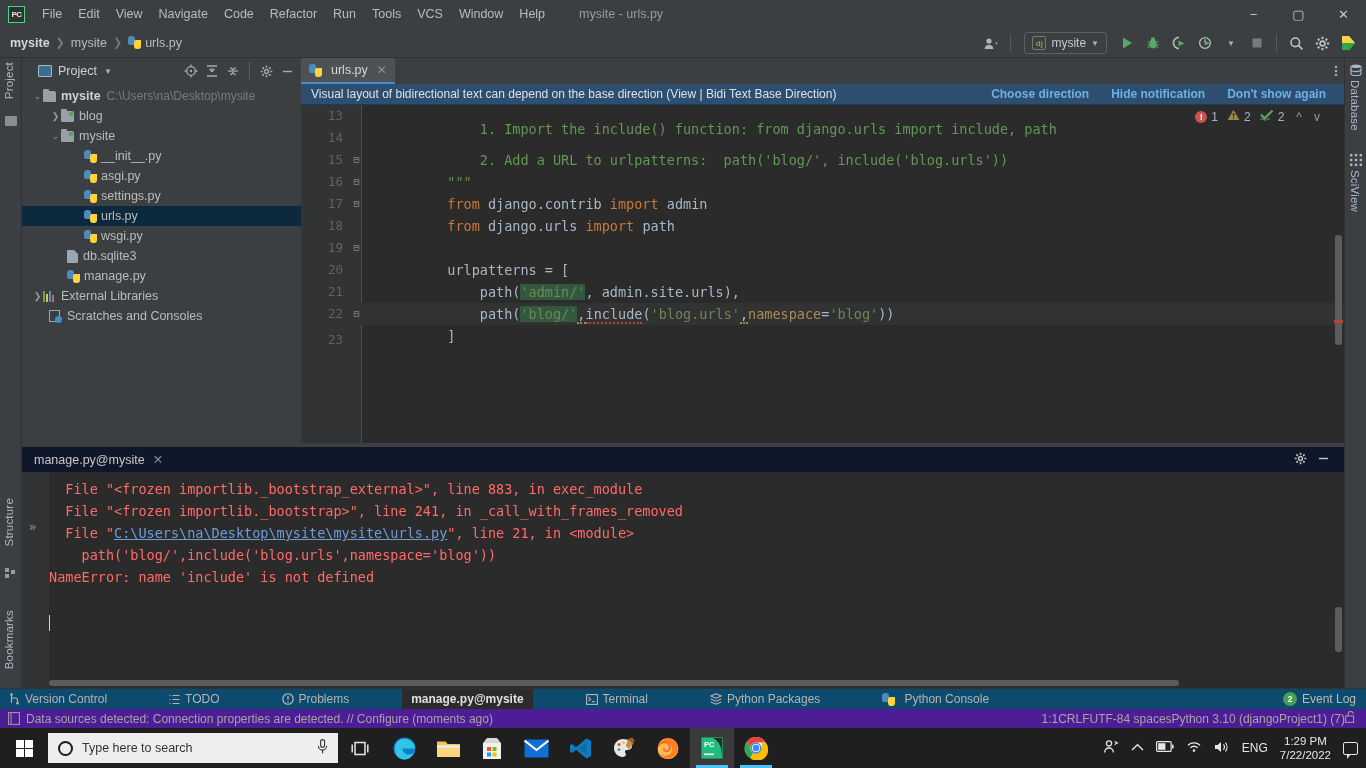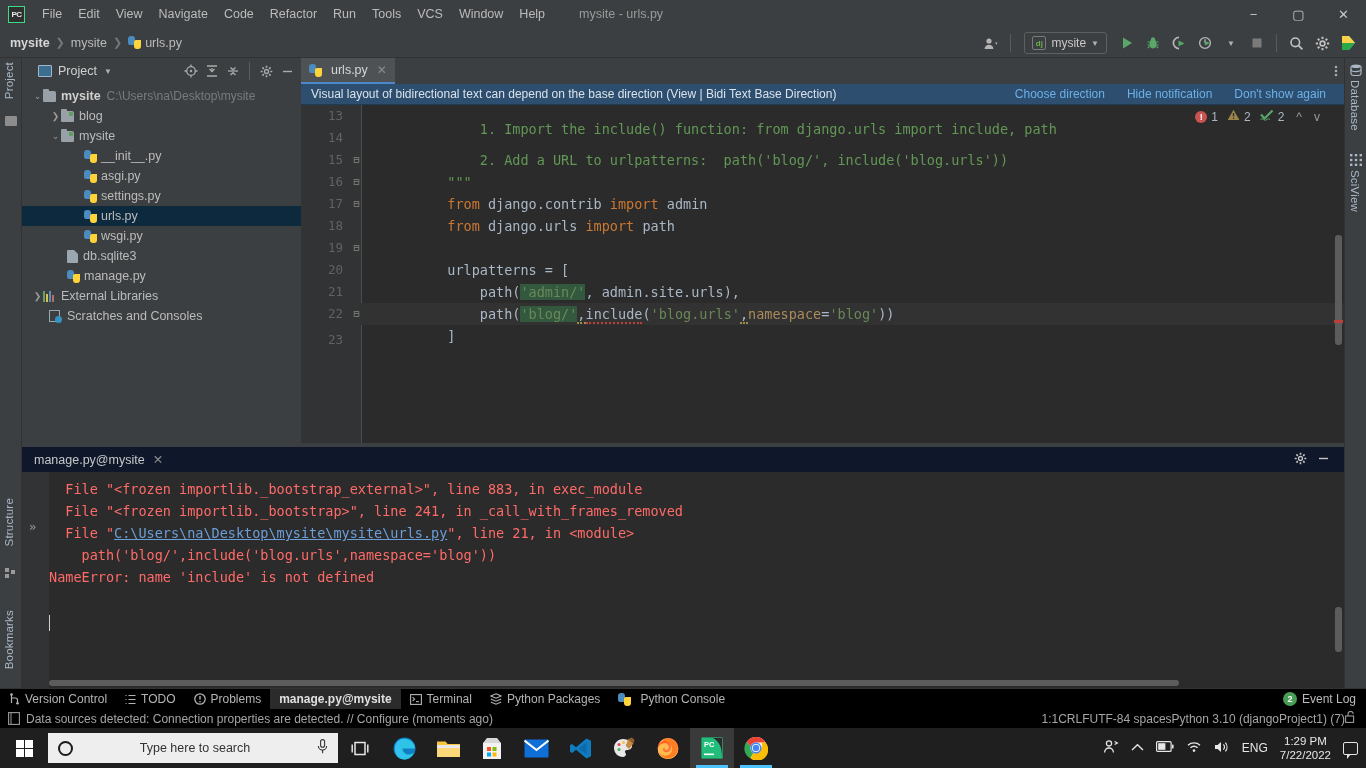--- a/index.html
+++ b/index.html
@@ -187,21 +187,21 @@
   .tabstrip-opts {
     margin-left: auto; display: flex; align-items: center;
     padding-right: 6px; color: #aaa;
   }
   .notif {
     height: 21px; background: #2d4e6e; border-bottom: 1px solid #1f3b55;
     display: flex; align-items: center; padding: 0 10px;
     font-size: 12px; color: #d9e2ea;
   }
   .notif-links { margin-left: auto; display: flex; gap: 22px; padding-right: 8px; }
-  .notif-links a { color: #6cb0e8; text-decoration: none; font-size: 12px; }
+  .notif-links a { color: #6cb0e8; text-decoration: none; font-size: 12px; font-weight: bold; }
 
   .code-wrap {
     position: relative; height: 338px; background: #2b2b2b;
     overflow: hidden;
     font-family: "DejaVu Sans Mono", monospace;
     font-size: 13.5px;
   }
   .gutter {
     position: absolute; left: 0; top: 0; width: 60px; height: 338px;
     background: #313335;
@@ -284,39 +284,40 @@
     background: #5c5c5c; border-radius: 3px;
   }
   .cons-hscroll {
     position: absolute; left: 27px; bottom: 2px; width: 1130px; height: 6px;
     background: #5c5c5c; border-radius: 3px;
   }
 
   
   .tw-bar {
     position: absolute; left: 0; top: 688px; width: 1366px; height: 21px;
-    background: #000000; display: flex; align-items: center;
+    background: #0c4a6e; display: flex; align-items: center;
     border-top: 1px solid #323232;
+    gap: 44px;
   }
   .tw-item {
     display: flex; align-items: center; gap: 5px;
     padding: 0 9px; height: 21px; font-size: 12px; color: #b4b4b4;
   }
   .tw-item.active { background: #2b2b2b; color: #e0e0e0; font-weight: bold; }
   .evt-log { margin-left: auto; display: flex; align-items: center; gap: 5px; padding-right: 10px; font-size: 12px; }
   .badge {
     width: 14px; height: 14px; border-radius: 50%; background: #499c54;
     color: #fff; font-size: 9px; font-weight: bold;
     display: flex; align-items: center; justify-content: center;
   }
 
   
   .statusbar {
     position: absolute; left: 0; top: 709px; width: 1366px; height: 19px;
-    background: #000000; display: flex; align-items: center;
+    background: #4c1d95; display: flex; align-items: center;
     font-size: 12px; color: #a5a5a5;
   }
   .sb-left { display: flex; align-items: center; gap: 6px; padding-left: 8px; }
   .sb-right { margin-left: auto; display: flex; align-items: center; gap: 0; padding-right: 10px; }
 
   
   .taskbar {
     position: absolute; left: 0; top: 728px; width: 1366px; height: 40px;
     background: #1f1f1f; display: flex; align-items: center;
   }
@@ -866,21 +867,21 @@
     <div class="start-btn">
       <span class="win-logo">
           <i></i>
           <i></i>
           <i></i>
           <i></i>
         </span>
     </div>
     <div class="tb-search">
       <span class="circ-o"></span>
-      <span style="flex:1;text-align:center;">Type here to search</span>
+      <span style="flex:1;">Type here to search</span>
       <span>
         <svg width="11" height="15" viewBox="0 0 11 15">
             <rect x="3.6" y="0.6" width="4" height="7.6" rx="2" stroke="#333" stroke-width="1.1" fill="none"></rect>
             <path d="M1.4 7a4.1 4.1 0 0 0 8.2 0" stroke="#333" stroke-width="1.1" fill="none"></path>
             <path d="M5.6 11v3.2" stroke="#333" stroke-width="1.1"></path>
           </svg>
       </span>
     </div>
 
     <div class="tb-apps">

